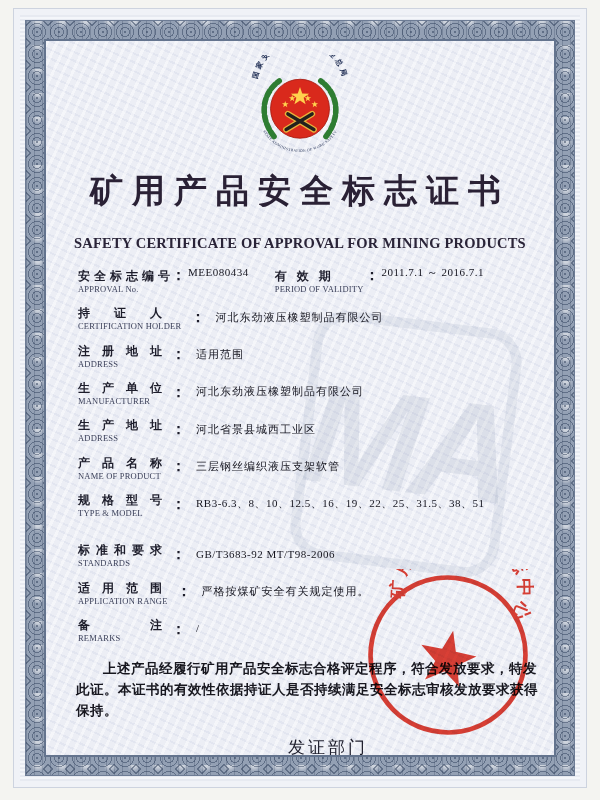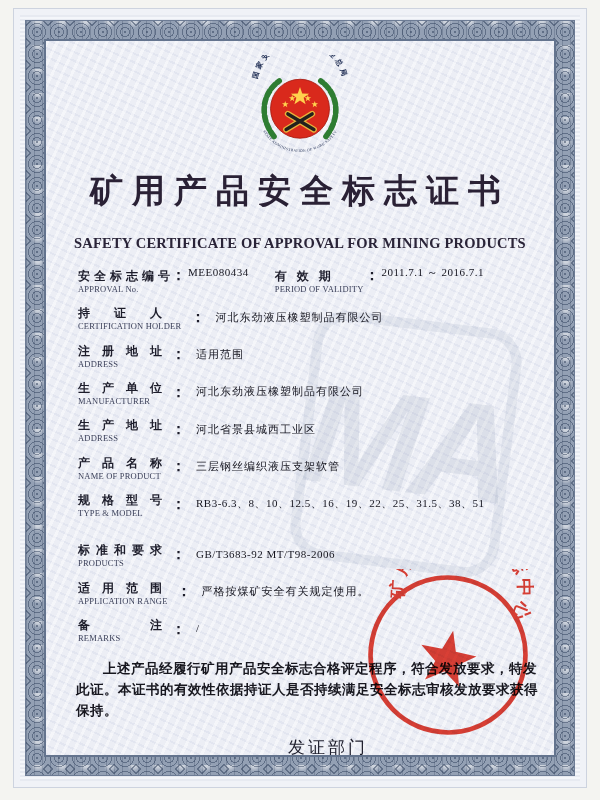--- a/index.html
+++ b/index.html
@@ -251,21 +251,21 @@
             <span class="zh-label w84">规格型号</span>
             <span class="en-label">TYPE &amp; MODEL</span>
           </span>
           <span class="colon">：</span>
           <span class="val val-num">RB3-6.3、8、10、12.5、16、19、22、25、31.5、38、51</span>
         </div>
 
         <div class="field-row gap-top">
           <span class="lblblock">
             <span class="zh-label w84">标准和要求</span>
-            <span class="en-label">PRODUCTS</span>
+            <span class="en-label">STANDARDS</span>
           </span>
           <span class="colon">：</span>
           <span class="val val-num">GB/T3683-92 MT/T98-2006</span>
         </div>
 
         <div class="field-row">
           <span class="lblblock">
             <span class="zh-label w84">适用范围</span>
             <span class="en-label">APPLICATION RANGE</span>
           </span>

